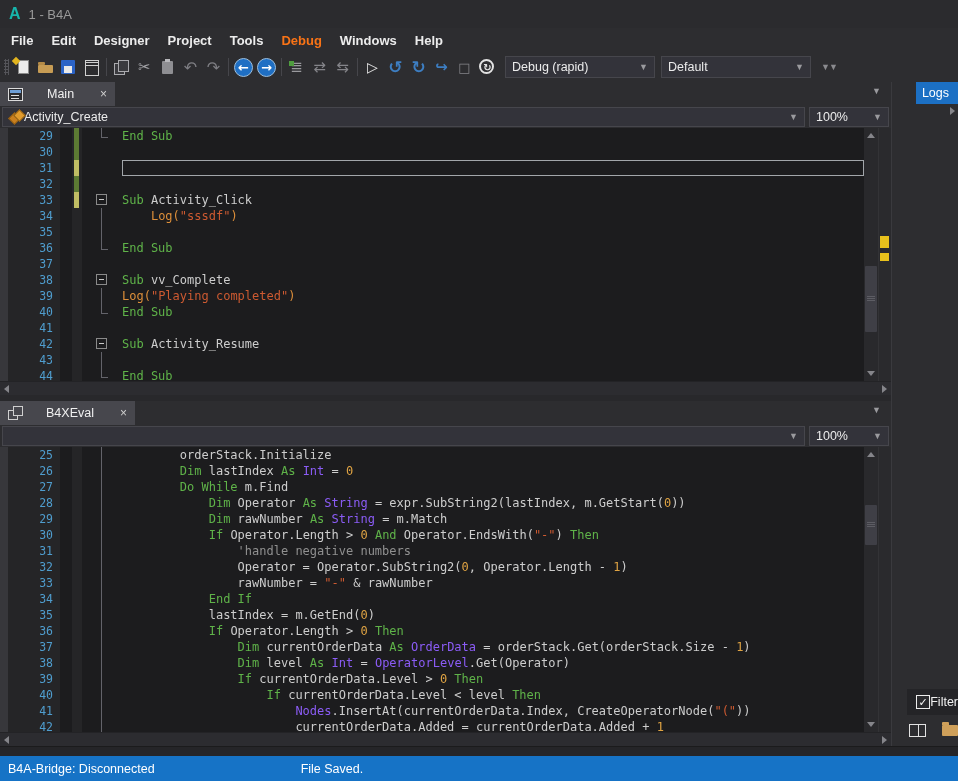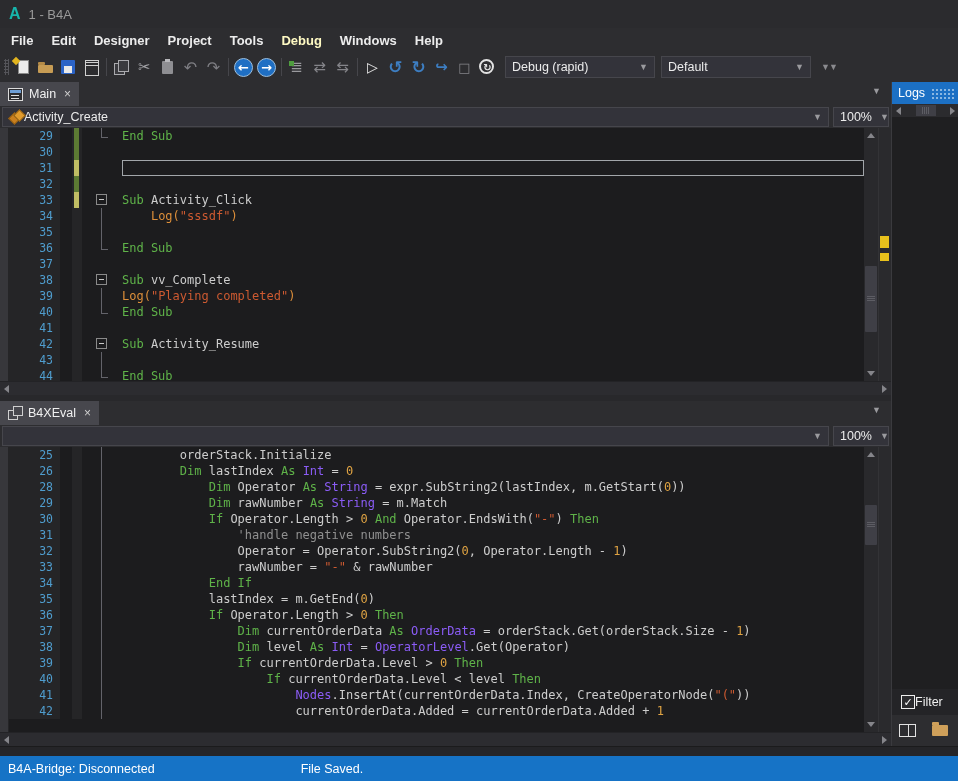--- a/index.html
+++ b/index.html
@@ -4,21 +4,21 @@
 <style>
   html,body{margin:0;padding:0;background:#2d2d30;}
   body{width:958px;height:781px;position:relative;overflow:hidden;
        font-family:"Liberation Sans",sans-serif;-webkit-font-smoothing:antialiased;}
   
   .titlebar{height:28px;display:flex;align-items:center;padding-left:9px;gap:8px;background:#2b2b2e;}
   .logo{color:#17b4ab;font-weight:bold;font-size:16px;}
   .wtitle{color:#9a9a9a;font-size:13px;}
   .menubar{height:24px;display:flex;align-items:center;padding-left:2px;}
   .mi{color:#ececec;font-size:13px;padding:3px 9px;cursor:default;font-weight:bold;}
-  .mi.disabled{color:#fef9c3;}
+  .mi.disabled{color:#f97316;}
   .toolbar{height:30px;display:flex;align-items:center;padding-left:2px;}
   #tbicons{display:flex;align-items:center;}
   .grip{width:5px;height:16px;margin:0 2px;background-image:radial-gradient(#55555a 1px,transparent 1.2px);background-size:3px 3px;}
   .tbsep{width:1px;height:18px;background:#46464b;margin:0 3px;}
   .tbi{width:23px;height:23px;position:relative;display:flex;align-items:center;justify-content:center;font-family:"DejaVu Sans",sans-serif;}
   .new-icon::before{content:"";position:absolute;left:7px;top:4px;width:9px;height:12px;background:#ececec;border:1px solid #8a8a8a;}
   .new-icon::after{content:"";position:absolute;left:2px;top:2px;width:6px;height:6px;background:#e2b41e;transform:rotate(45deg);}
   .open-icon::before{content:"";position:absolute;left:4px;top:9px;width:15px;height:8px;background:#c79c54;border-radius:1px;}
   .open-icon::after{content:"";position:absolute;left:4px;top:6px;width:7px;height:3px;background:#b58b47;border-radius:1px;}
   .save-icon::before{content:"";position:absolute;left:4px;top:4px;width:14px;height:14px;background:#2b63c6;border-radius:1px;}
@@ -48,32 +48,32 @@
   .restart-icon::after{content:"↻";position:relative;color:#e2e2e2;font-size:10px;font-weight:bold;}
   .combo{height:22px;background:#33333a;border:1px solid #46464c;display:flex;align-items:center;
          padding:0 6px;color:#ececec;font-size:12.5px;box-sizing:border-box;}
   .combo .caret{margin-left:auto;color:#9a9a9e;font-size:9px;padding-left:8px;}
   .tb-combo{width:150px;margin-left:6px;}
   .tb-overflow{color:#8a8a8e;font-size:9px;margin-left:10px;letter-spacing:-1px;}
   
   .workspace{display:flex;height:664px;}
   .left-col{width:891px;display:flex;flex-direction:column;}
   .tabbar{height:24px;display:flex;align-items:flex-start;background:#2d2d30;}
-  .tab{height:24px;background:#47474d;display:flex;align-items:center;gap:6px;padding:0 8px;color:#f0f0f0;font-size:12.5px;}
+  .tab{height:24px;background:#47474d;display:flex;align-items:center;gap:24px;padding:0 8px;color:#f0f0f0;font-size:12.5px;}
   .tabclose{color:#cfcfcf;font-size:12px;margin-left:2px;}
   .tab-chevron{margin-left:auto;color:#9a9a9e;font-size:9px;padding:4px 10px 0 0;}
   .mainform-icon{width:15px;height:13px;border:1px solid #dcdcdc;background:#2d2d30;position:relative;box-sizing:border-box;}
   .mainform-icon::before{content:"";position:absolute;left:1px;top:1px;right:1px;height:3px;background:#6e9fd6;}
   .mainform-icon::after{content:"";position:absolute;left:2px;top:6px;width:8px;height:1px;background:#dcdcdc;box-shadow:0 3px 0 #dcdcdc;}
   .class-icon{width:14px;height:13px;position:relative;}
   .class-icon::before{content:"";position:absolute;left:0;top:4px;width:8px;height:8px;border:1px solid #cfcfcf;background:#47474d;}
   .class-icon::after{content:"";position:absolute;left:5px;top:0;width:8px;height:8px;border:1px solid #cfcfcf;background:#47474d;}
   .fnrow{height:22px;display:flex;align-items:center;background:#2d2d30;padding:0 2px;gap:4px;}
   .fncombo{flex:1;height:20px;}
-  .zoomcombo{width:56px;height:20px;}
+  .zoomcombo{width:80px;height:20px;}
   .sub-icon{width:15px;height:13px;position:relative;flex:none;}
   .sub-icon::before{content:"";position:absolute;left:1px;top:4px;width:7px;height:7px;background:#c97f1e;border:1px solid #8a5a12;transform:rotate(45deg);}
   .sub-icon::after{content:"";position:absolute;left:6px;top:1px;width:7px;height:7px;background:#e09b2d;border:1px solid #8a5a12;transform:rotate(45deg);}
   
   .editor{display:flex;background:#1c1c1e;overflow:hidden;}
   #editor1{height:253px;}  #editor2{height:286px;}
   .edge{width:8px;background:#37373b;border-right:1px solid #252527;flex:none;}
   .lines{flex:1;display:flex;flex-direction:column;overflow:hidden;}
   .line{height:16px;display:flex;flex:none;gap:12px;}
   .lnum{width:44px;text-align:right;padding-right:7px;background:#252527;color:#4f9dce;
@@ -96,21 +96,21 @@
   .vscroll::after{content:"";position:absolute;bottom:5px;left:3px;border-left:4px solid transparent;border-right:4px solid transparent;border-top:5px solid #85858a;}
   .vthumb{position:absolute;left:1px;width:12px;background:#3f3f46;border-radius:1px;}
   .vthumb::after{content:"";position:absolute;left:2px;right:2px;top:50%;margin-top:-3px;height:1px;background:#5d5d64;box-shadow:0 2px 0 #5d5d64,0 4px 0 #5d5d64;}
   .ann{width:12px;background:#2a2a2d;border-left:1px solid #333336;position:relative;flex:none;}
   .smark{position:absolute;left:1px;width:9px;background:#e8c11c;}
   .hscroll{height:13px;background:#2c2c30;position:relative;border-top:1px solid #232326;}
   .hscroll::before{content:"";position:absolute;left:4px;top:3px;border-top:4px solid transparent;border-bottom:4px solid transparent;border-right:5px solid #85858a;}
   .hscroll::after{content:"";position:absolute;right:4px;top:3px;border-top:4px solid transparent;border-bottom:4px solid transparent;border-left:5px solid #85858a;}
   .splitter{height:6px;background:#28282b;}
   
-  .right-col{flex:1;display:flex;flex-direction:column;border-left:1px solid #3a3a3e;}
+  .right-col{flex:1;display:flex;flex-direction:column;border-left:1px solid #3a3a3e;align-items:flex-end;}
   .logshead{height:22px;background:#1c70c4;display:flex;align-items:center;padding-left:6px;color:#fff;font-size:12.5px;flex:none;}
   .logdots{flex:1;height:11px;margin:0 3px 0 6px;background-image:radial-gradient(#8ab7e2 1px,transparent 1.3px);background-size:4px 4px;}
   .loglist{height:82px;background:#1b1b1d;flex:none;overflow:hidden;padding-top:4px;box-sizing:border-box;}
   .logitem{height:20px;line-height:20px;padding-left:5px;color:#e6c31d;font-size:11.5px;white-space:nowrap;overflow:hidden;}
   .loghscroll{height:13px;background:#2b2b2e;position:relative;flex:none;}
   .loghscroll::before{content:"";position:absolute;left:4px;top:3px;border-top:4px solid transparent;border-bottom:4px solid transparent;border-right:5px solid #85858a;}
   .loghscroll::after{content:"";position:absolute;right:3px;top:3px;border-top:4px solid transparent;border-bottom:4px solid transparent;border-left:5px solid #85858a;}
   .loghthumb{position:absolute;left:24px;top:1px;width:20px;height:11px;background:#3f3f46;}
   .loghthumb::after{content:"";position:absolute;top:2px;bottom:2px;left:50%;margin-left:-4px;width:1px;background:#5d5d64;box-shadow:2px 0 0 #5d5d64,4px 0 0 #5d5d64,6px 0 0 #5d5d64;}
   .logspacer{flex:1;background:#1f1f21;}
@@ -373,20 +373,28 @@
           </div>
           <div class="line">
             <span class="lnum">26</span>
             <span class="mark"></span>
             <span class="fold">
               <span class="gv"></span>
             </span>
             <pre class="code"><span class="sg-i">        </span><span class="sg-k">Dim</span><span class="sg-i"> lastIndex </span><span class="sg-k">As</span><span class="sg-t"> Int</span><span class="sg-i"> = </span><span class="sg-n">0</span></pre>
           </div>
           <div class="line">
+            <span class="lnum">27</span>
+            <span class="mark"></span>
+            <span class="fold">
+              <span class="gv"></span>
+            </span>
+            <pre class="code"><span class="sg-i">        </span><span class="sg-k">Do While</span><span class="sg-i"> m.Find</span></pre>
+          </div>
+          <div class="line">
             <span class="lnum">28</span>
             <span class="mark"></span>
             <span class="fold">
               <span class="gv"></span>
             </span>
             <pre class="code"><span class="sg-i">            </span><span class="sg-k">Dim</span><span class="sg-i"> Operator </span><span class="sg-k">As</span><span class="sg-t"> String</span><span class="sg-i"> = expr.SubString2(lastIndex, m.GetStart(</span><span class="sg-n">0</span><span class="sg-i">))</span></pre>
           </div>
           <div class="line">
             <span class="lnum">29</span>
             <span class="mark"></span>

